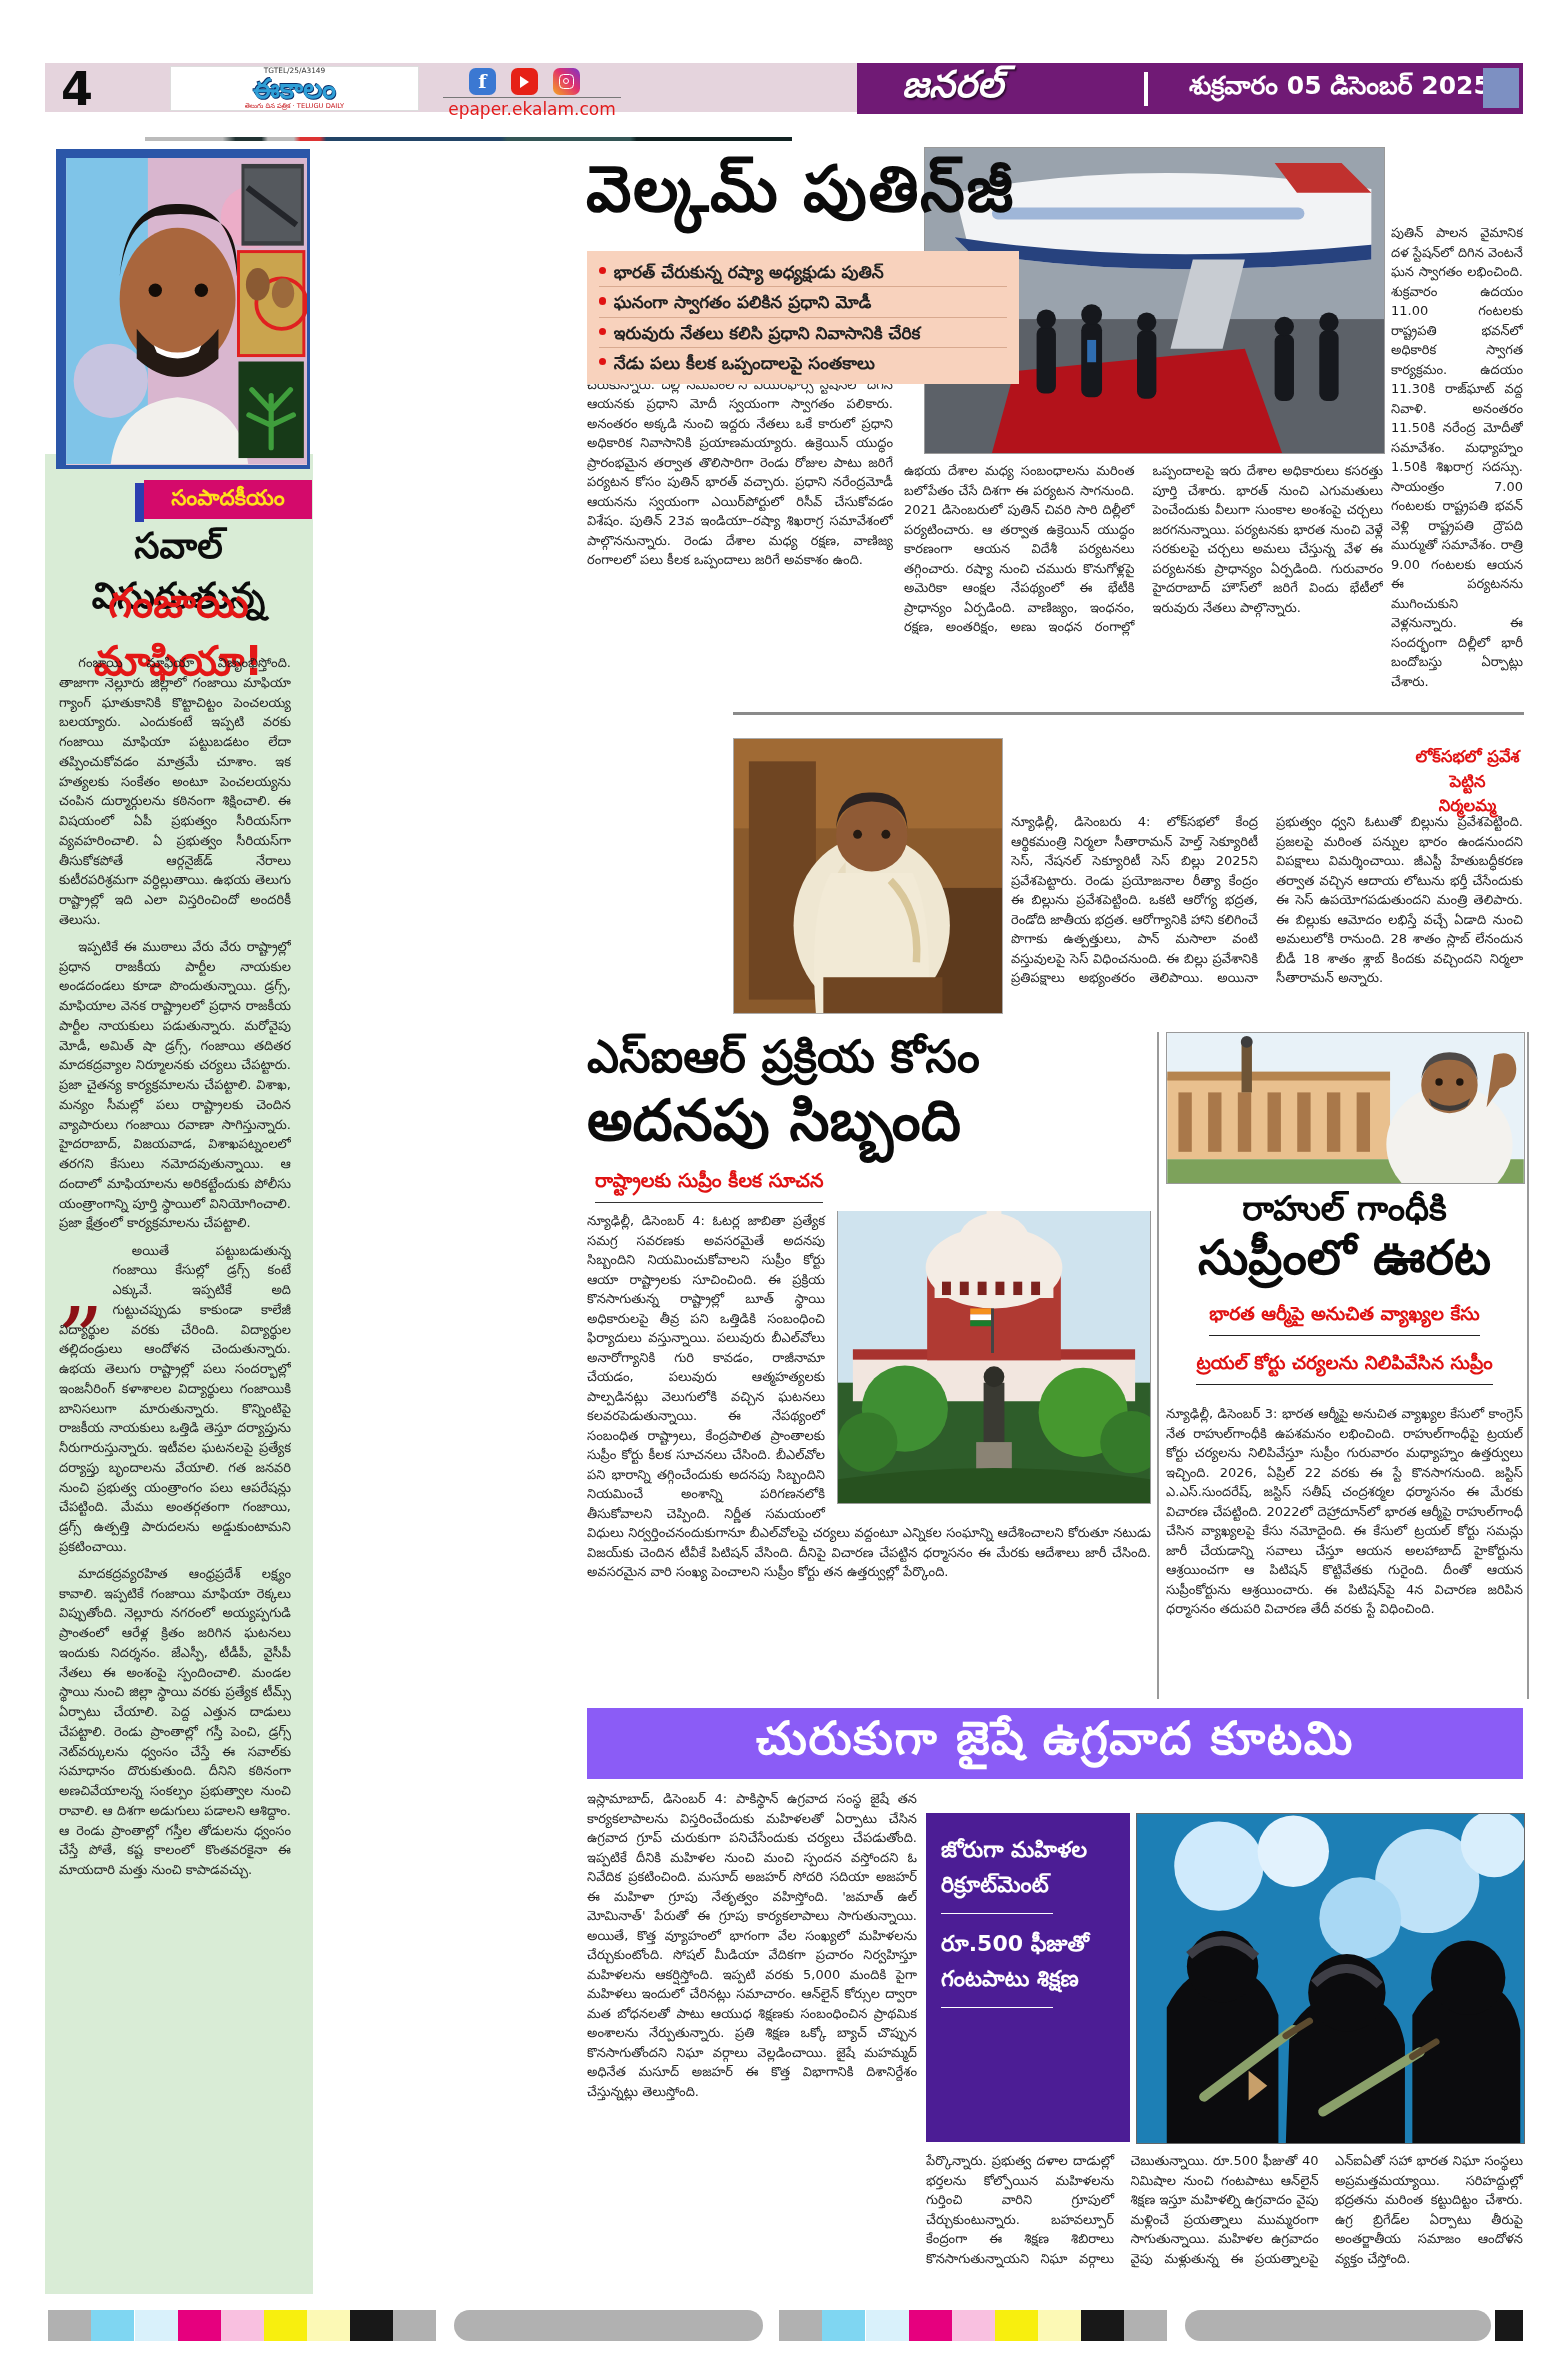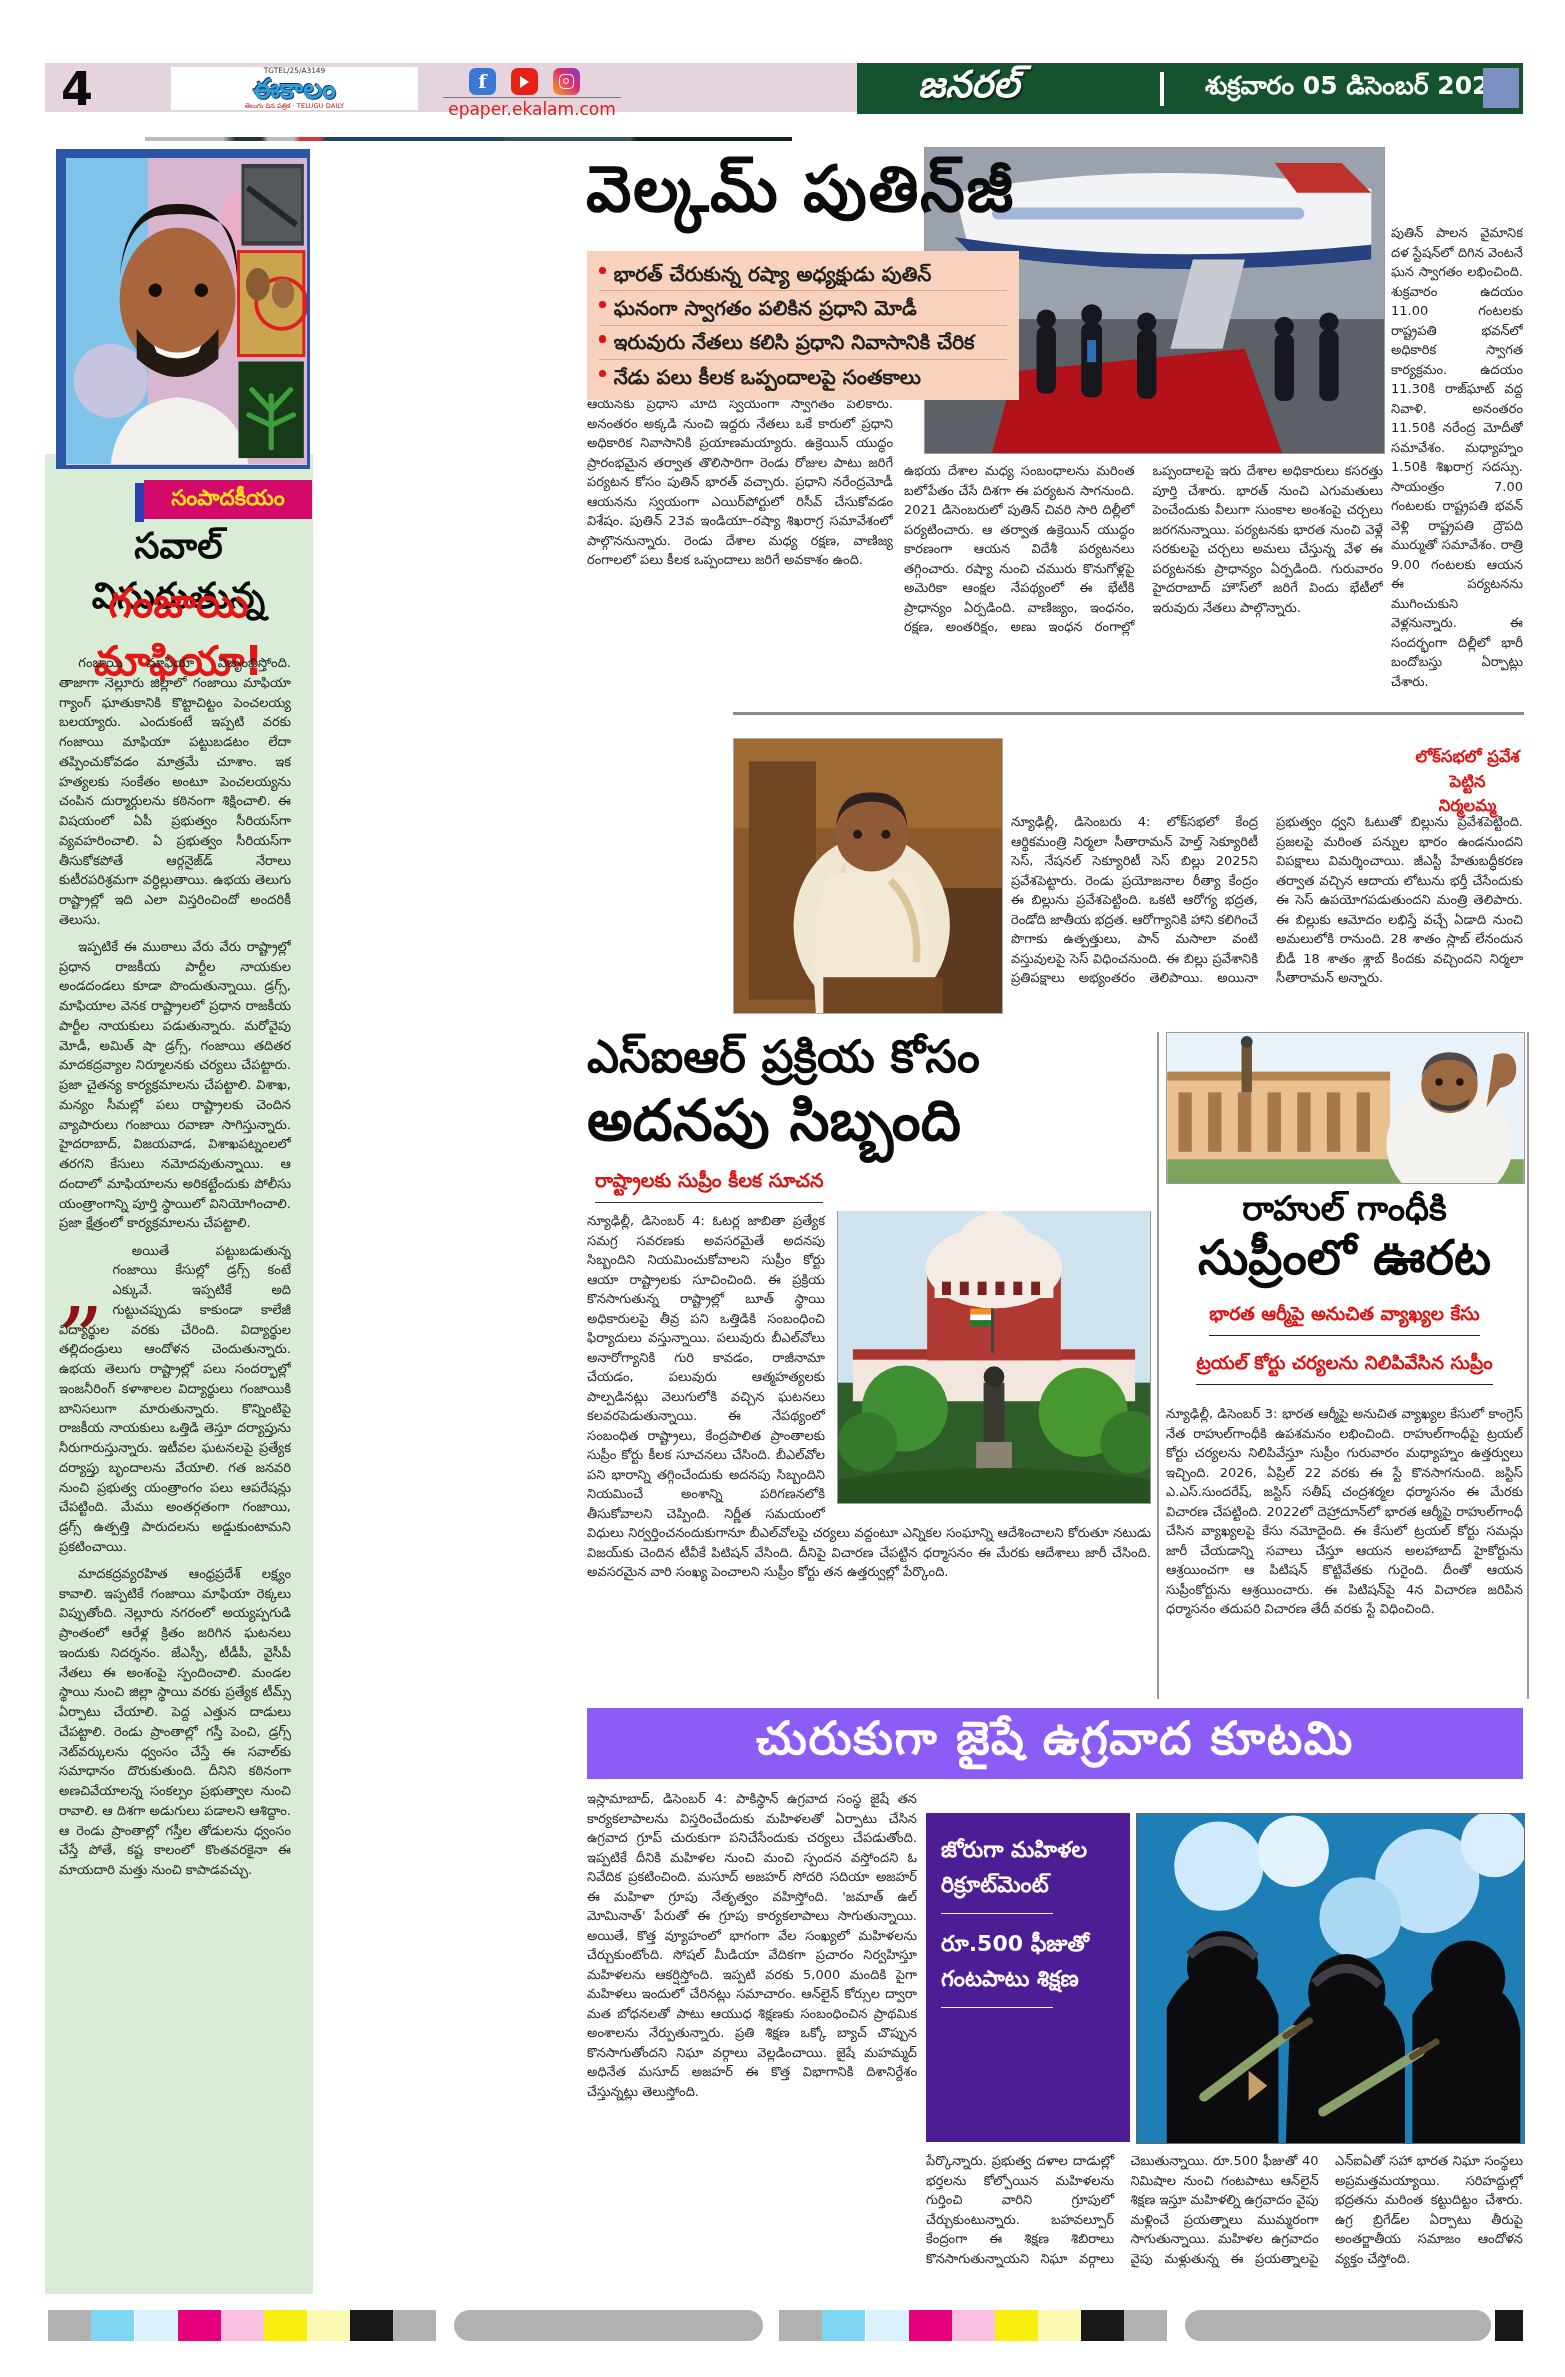--- a/index.html
+++ b/index.html
@@ -19,21 +19,21 @@
   .social{left:469px;top:68px;display:flex;gap:15px;}
   .sicon{width:27px;height:27px;border-radius:6.7px;display:flex;align-items:center;justify-content:center;}
   .fb{background:#3b78d2;color:#fff;font-weight:bold;font-size:19.3px;font-family:"DejaVu Serif",serif;}
   .yt{background:#e62117;}
   .yt .tri{width:0;height:0;border-left:9.7px solid #fff;border-top:6px solid transparent;border-bottom:6px solid transparent;}
   .ig{background:linear-gradient(45deg,#f5a623,#e1306c 55%,#7b35c9);}
   .ig .lens{width:13.4px;height:13.4px;border:1.9px solid #fff;border-radius:4.5px;position:relative;}
   .ig .lens::after{content:"";position:absolute;left:3px;top:3px;width:4.5px;height:4.5px;border:1.5px solid #fff;border-radius:50%;}
   .url-line{left:443px;top:97px;width:178px;border-top:1.1px solid #777;}
   .url{left:428px;top:99px;width:208px;text-align:center;font-size:17px;color:#e21b1b;}
-  .hdr-blue{left:857px;top:63px;width:666px;height:51px;background:#14532d;display:flex;align-items:center;justify-content:center;}
+  .hdr-blue{left:857px;top:63px;width:666px;height:51px;background:#701a75;display:flex;align-items:center;}
   .section-name{margin-left:45px;font-size:37px;font-weight:bold;color:#fff;font-style:italic;
                 text-shadow:1.5px 2.2px 1.5px rgba(0,0,0,.55);}
   .hdr-sep{width:3.7px;height:34px;background:#fff;margin-left:141px;}
   .hdr-date{margin-left:41px;font-size:25px;font-weight:bold;color:#fff;}
   .hdr-endpatch{left:1483px;top:68px;width:36px;height:40px;background:#7d90c2;}
   .regmarks{left:145px;top:137px;width:647px;height:3.7px;
     background:linear-gradient(90deg,#bbb 0 12%,#233 14% 18%,#bbb 19% 23%,#d33 24% 27%,#246 28% 55%,#355 56% 75%,#122 76% 100%);}
 
   
   .green-col{left:45px;top:454px;width:268px;height:1840px;background:#d9ecd6;}
@@ -50,21 +50,21 @@
   .bigquote{float:left;font-size:89px;line-height:.7;color:#8d1116;margin:13.4px 7.4px 0 0;
             font-family:"DejaVu Serif",serif;}
 
   
   .putin-photo{left:924px;top:147px;width:459px;height:305px;border:0.7px solid #999;overflow:hidden;}
   .putin-h{left:586px;top:152px;width:952px;font-size:64px;font-weight:bold;color:#0b0b0b;z-index:3;letter-spacing:1.5px;}
   .bullets{left:587px;top:251px;width:408px;background:#f8d2bd;padding:6px 12px;z-index:2;}
   .bullets .row{display:flex;align-items:flex-start;gap:7.4px;padding:3.7px 0;border-bottom:0.7px solid #d8a98f;}
   .bullets .row:last-child{border-bottom:none;}
   .bullets .dot{width:7.4px;height:7.4px;border-radius:50%;background:#e01212;margin-top:6px;flex:0 0 auto;}
-  .bullets .txt{font-size:20px;font-weight:bold;color:#222;line-height:1.3;}
+  .bullets .txt{font-size:17px;font-weight:bold;color:#222;line-height:1.3;}
   .bodytxt{font-size:13px;line-height:1.5;text-align:justify;color:#1d1d1d;overflow:hidden;}
   .dl{font-weight:normal;}
   .putin-c1{left:587px;top:355px;width:306px;height:341px;}
   .putin-mid{left:904px;top:461px;width:479px;height:235px;column-count:2;column-gap:18px;}
   .putin-right{left:1391px;top:223px;width:132px;height:473px;}
 
   
   .health-rule{left:733px;top:712px;width:791px;height:3px;background:#8a8a8a;}
   .health-photo{left:733px;top:738px;width:268px;height:274px;overflow:hidden;border:0.7px solid #aaa;}
   .health-h{left:1020px;top:742px;width:402px;text-align:center;font-size:39px;font-weight:bold;color:#0c0c0c;line-height:1.05;}

